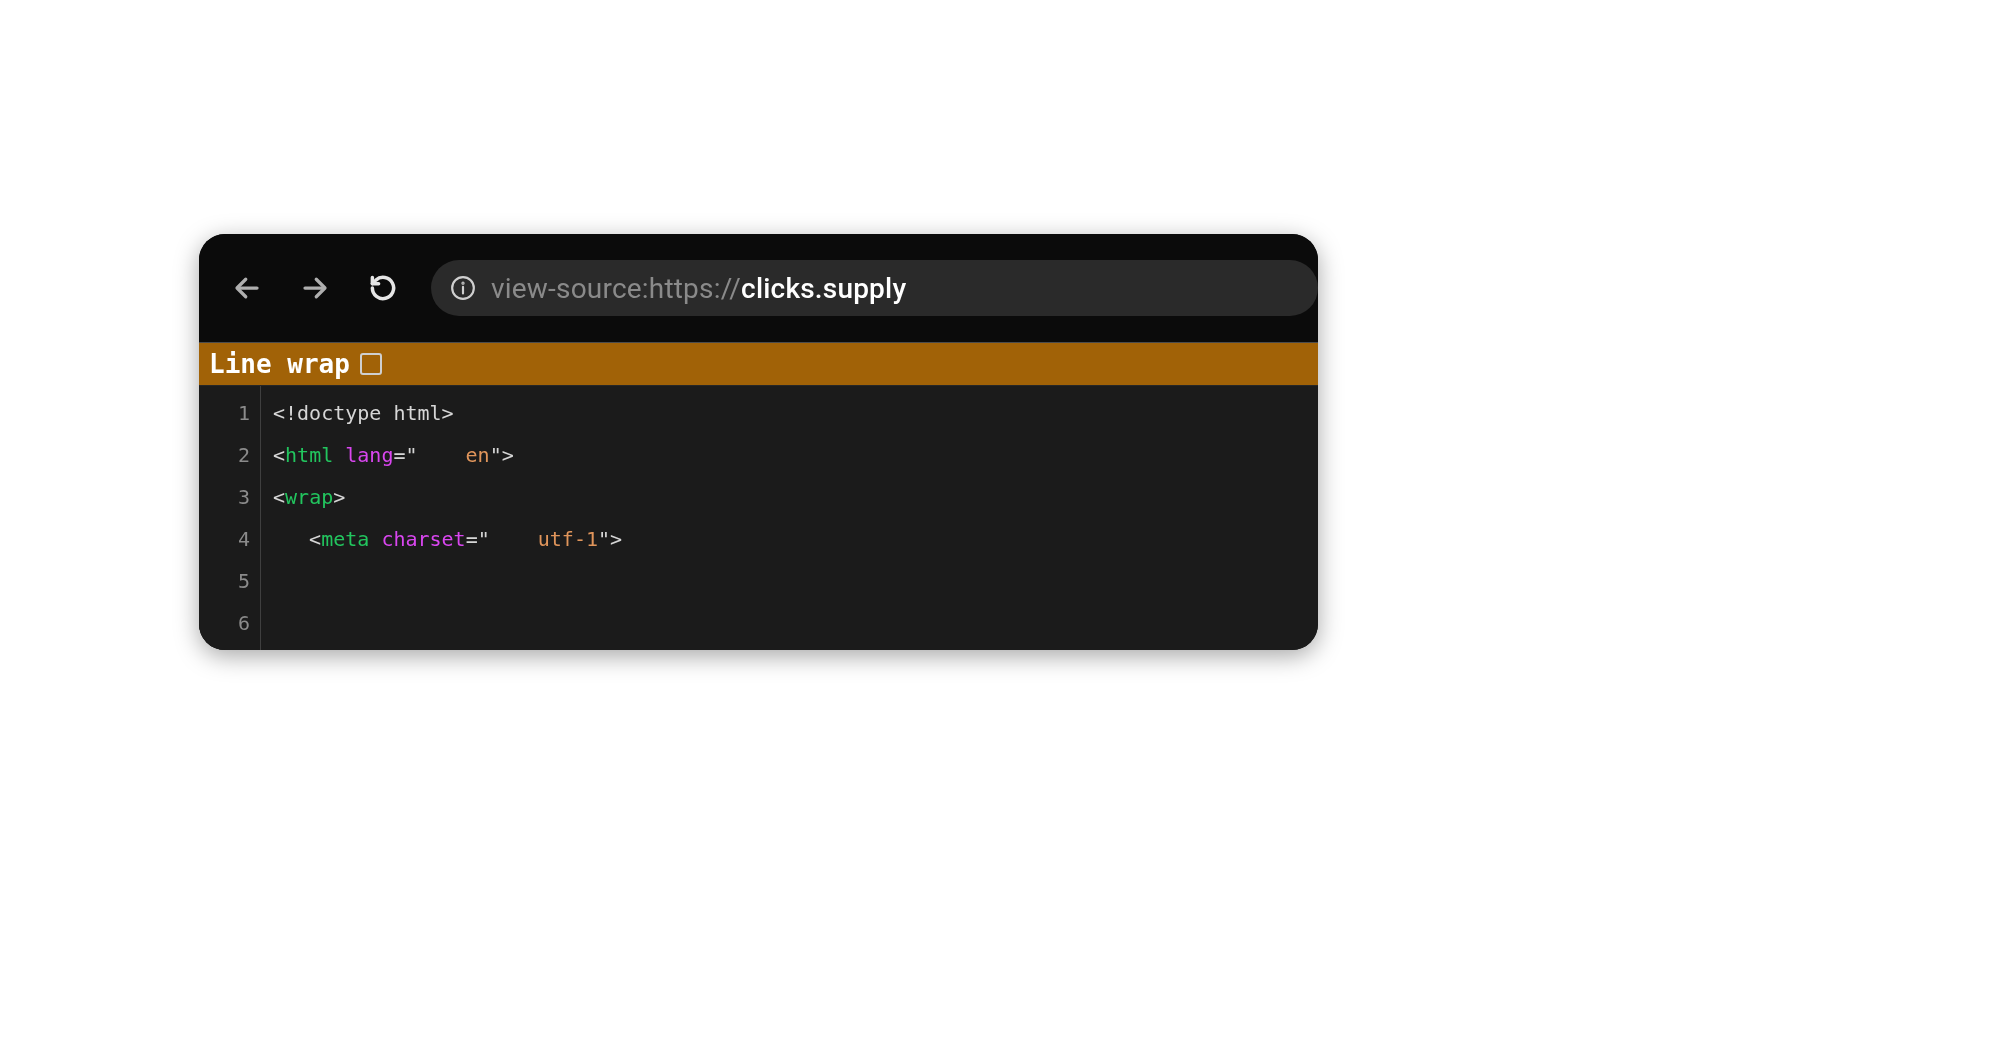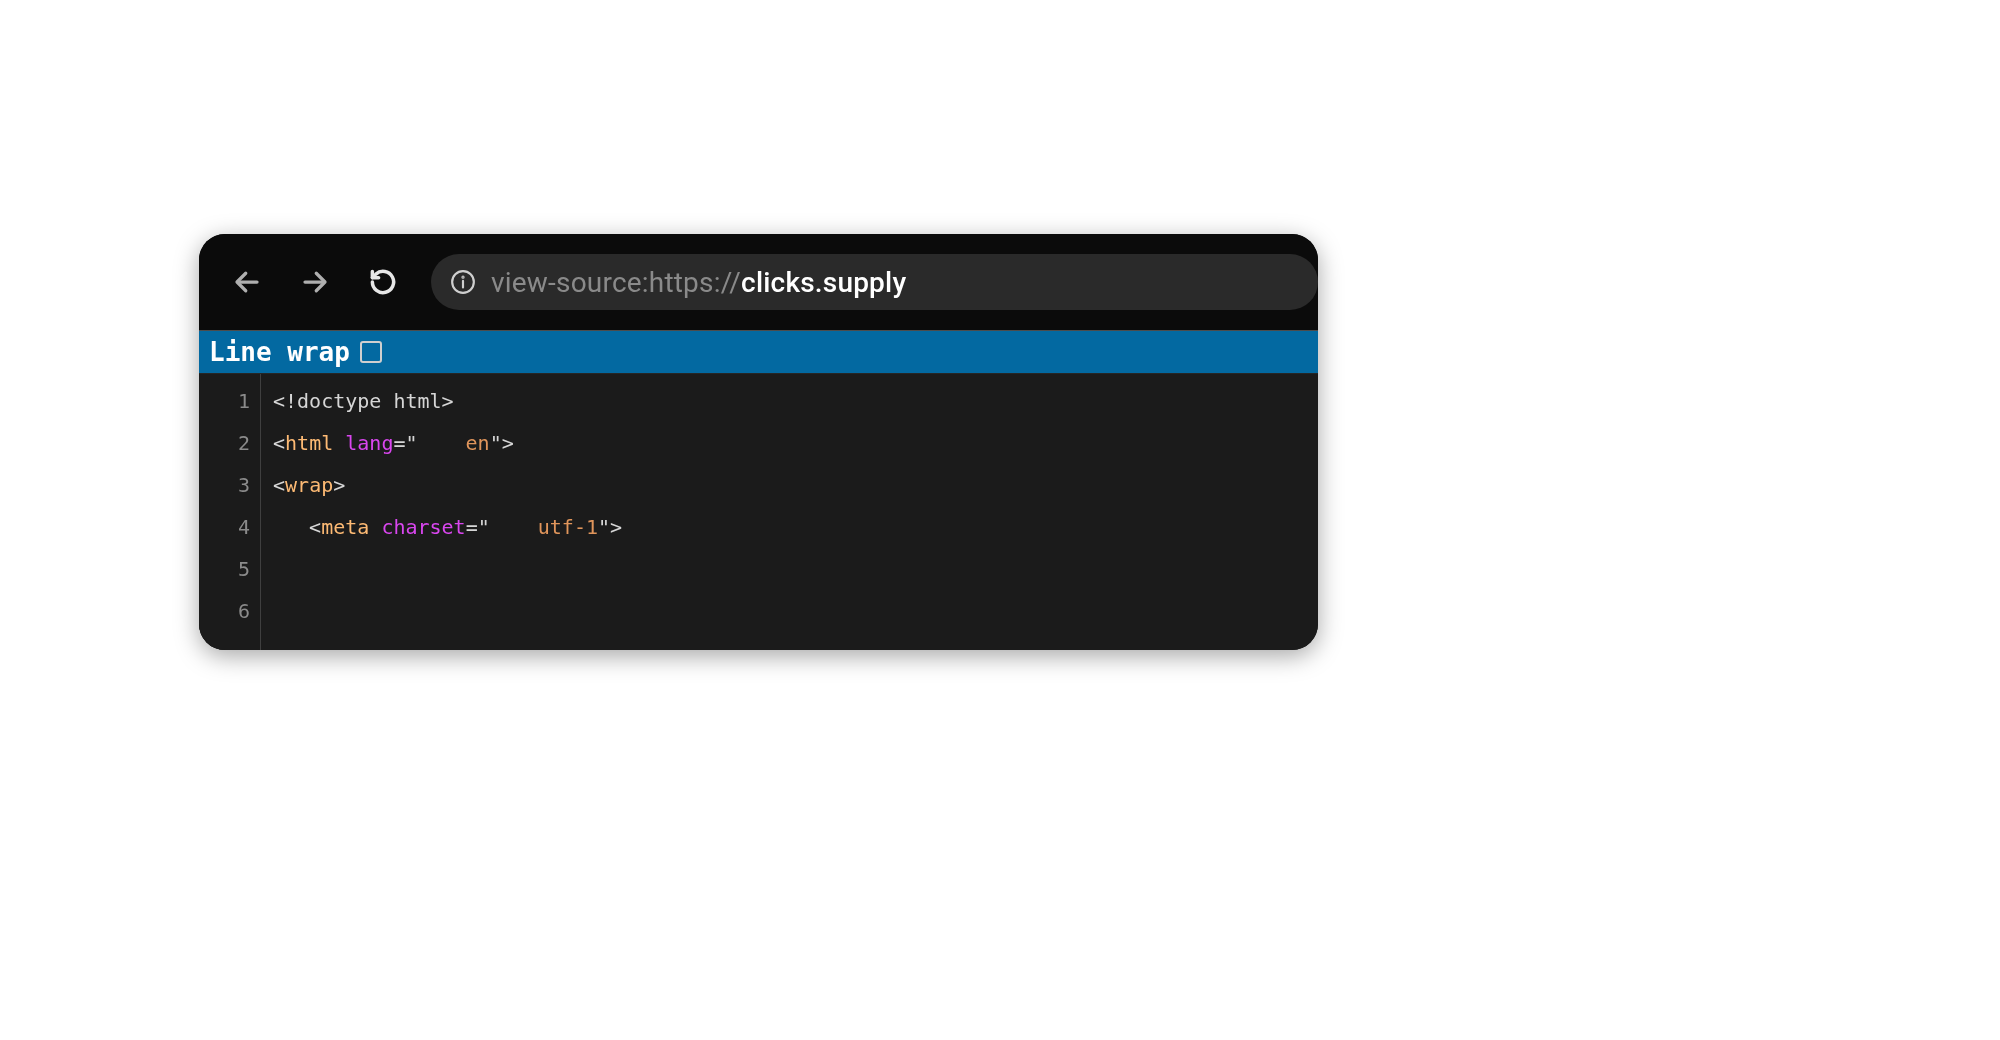--- a/index.html
+++ b/index.html
@@ -22,21 +22,21 @@
     width: 1119px;
     height: 416px;
     background: #111111;
     border-radius: 26px;
     box-shadow: 0 6px 24px rgba(0,0,0,0.35);
     overflow: hidden;
   }
 
   
   .toolbar {
-    height: 96px;
+    height: 108px;
     width: 100%;
     background: #0b0b0b;
     display: flex;
     align-items: center;
     padding-left: 28px;
     gap: 28px;
   }
   .tb-btn {
     width: 40px;
     height: 40px;
@@ -73,21 +73,21 @@
     letter-spacing: 0.2px;
     white-space: nowrap;
     overflow: hidden;
   }
   .url .prefix { color: #8a8a8a; }
   .url .host   { color: #ffffff; font-weight: 500; }
 
   
   .options-row {
     height: 44px;
-    background: #0369a1;
+    background: #a16207;
     border-top: 1px solid #4c4c4c;
     border-bottom: 1px solid #262626;
     display: flex;
     align-items: center;
     padding-left: 10px;
     gap: 10px;
   }
   .options-label {
     color: #ffffff;
     font-size: 26px;
@@ -129,21 +129,21 @@
   }
   .code .line {
     height: 42px;
     display: flex;
     align-items: center;
     font-size: 20px;
     white-space: pre;
   }
   .t-text   { color: #d6d6d6; }
   .t-comment{ color: #6a8f4b; }
-  .t-tag    { color: #fdba74; }
+  .t-tag    { color: #22c55e; }
   .t-attr   { color: #d946ef; }
   .t-punct  { color: #d6d6d6; }
   .t-string { color: #e0955b; margin-left: 48px; }
 
   .indent { display:inline-block; width: 3ch; }
 </style>
 </head>
 <body>
 
 <div class="canvas">

